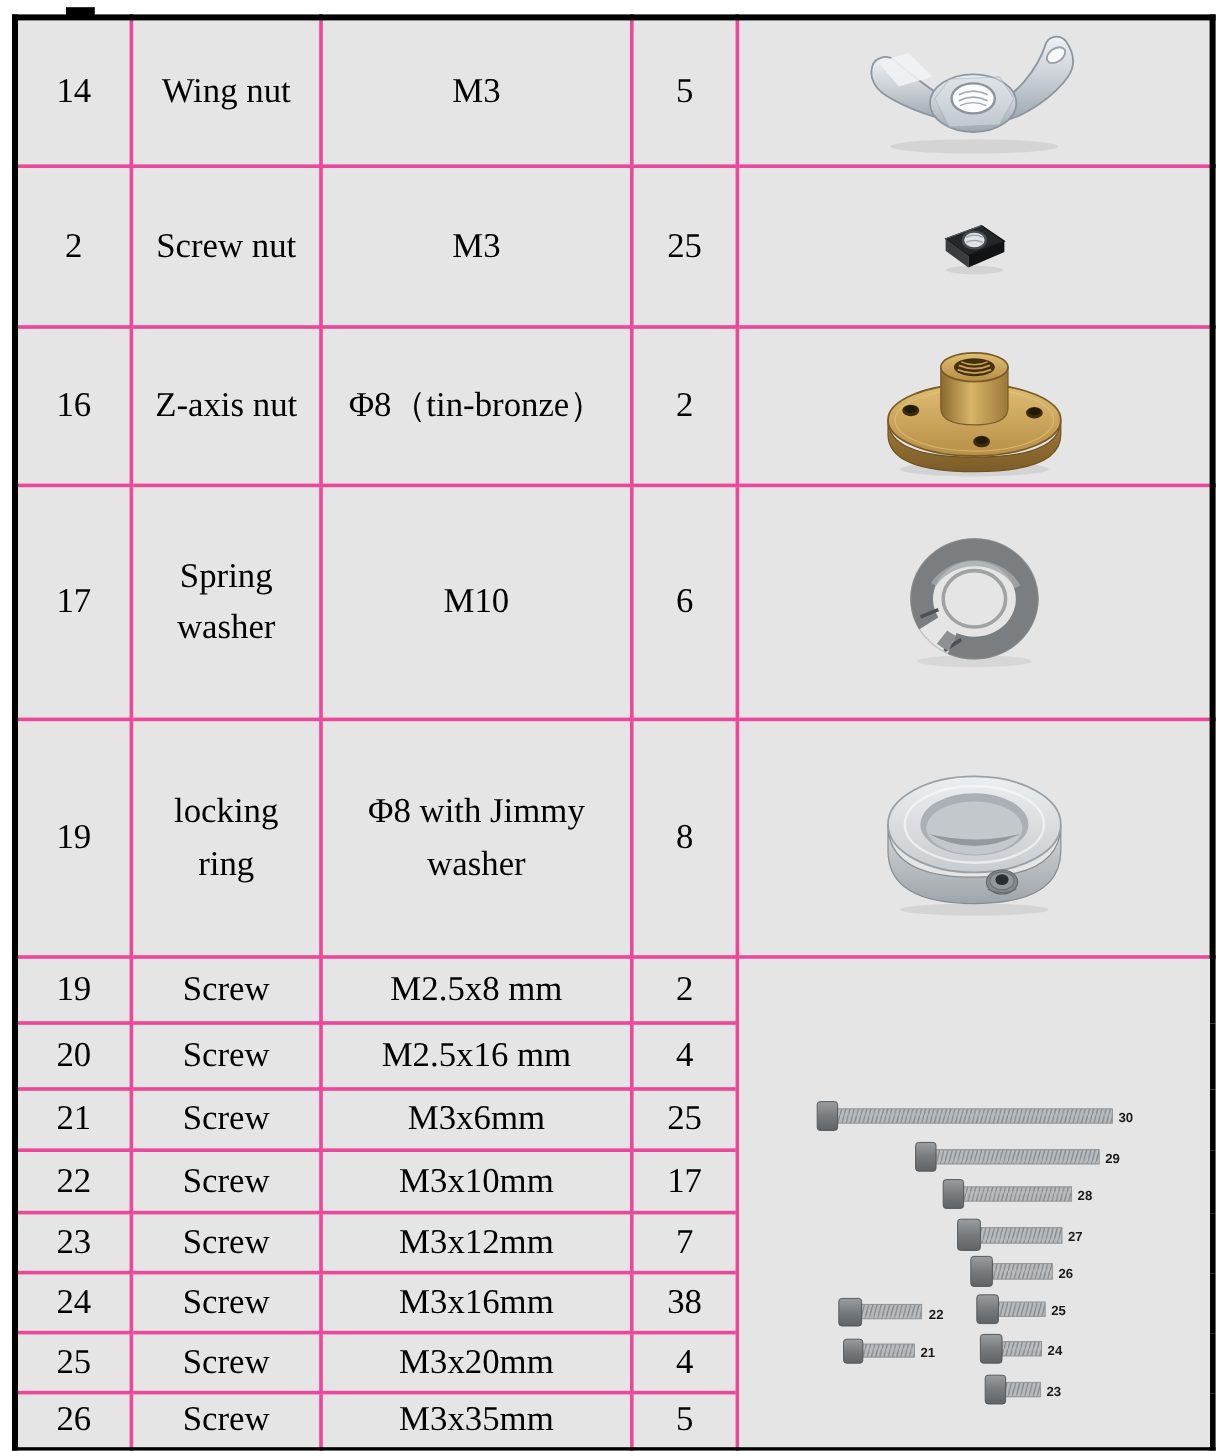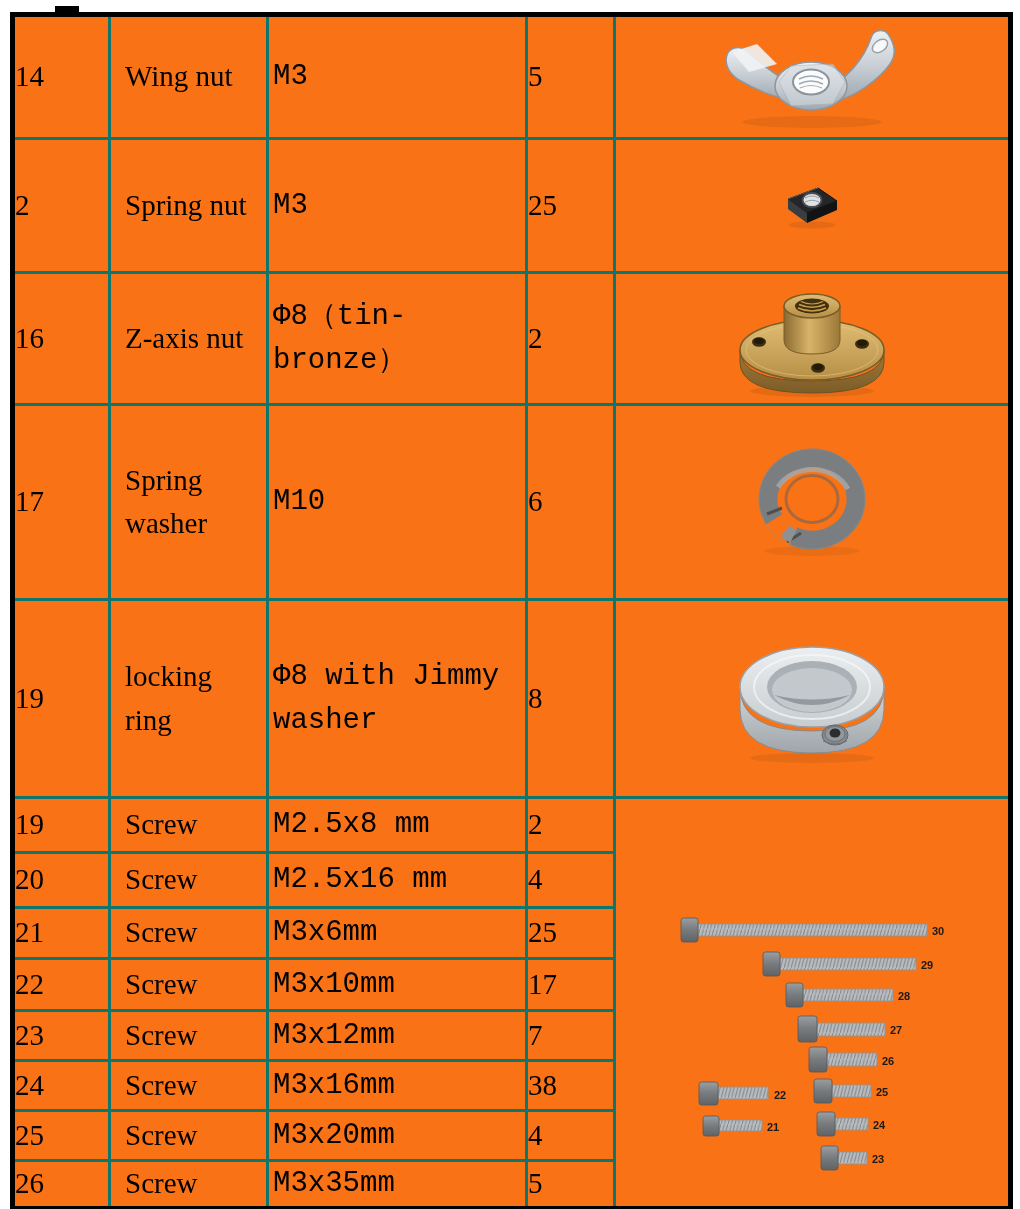--- a/index.html
+++ b/index.html
@@ -1,24 +1,24 @@
 <!DOCTYPE html>
 <html><head>
 <meta charset="utf-8">
 <style>
   html,body{margin:0;padding:0;background:#fff;}
   #screen{position:relative;width:1020px;height:1209px;background:#ffffff;overflow:hidden;
           font-family:"Liberation Serif", serif;color:#000;}
   .artifact{position:absolute;left:55px;top:6px;width:24px;height:9px;background:#000;}
   table.parts{position:absolute;left:10px;top:12px;width:998px;border-collapse:collapse;
               table-layout:fixed;border:5px solid #000;}
-  td{border:3px solid #0f766e;text-align:left;vertical-align:middle;padding:0;
-     font-size:29px;line-height:1.5;color:#000;background:#f97316;}
+  td{border:3px solid #ec4899;text-align:center;vertical-align:middle;padding:0;
+     font-size:29px;line-height:1.5;color:#000;background:#e5e5e5;}
   td.name{padding:0 14px;}
-  td.spec{padding:0 4px;font-family:Liberation Mono, monospace;}
+  td.spec{padding:0 4px;}
   td.imgcell{padding:0;}
   .imgwrap{display:flex;align-items:center;justify-content:center;width:100%;height:100%;}
   td.screwcell{position:relative;padding:0;font-weight:bold;}
   td.screwcell svg{position:absolute;left:0;top:0;}
   svg text{font-family:"Liberation Sans", sans-serif;}
 </style>
 </head>
 <body>
 
 <div id="screen">
@@ -60,21 +60,21 @@
           <path d="M112,57 Q124,51 136,57" stroke="#a2aab1" fill="none" stroke-width="1.5"></path>
           <path d="M112,62 Q124,56 136,62" stroke="#a2aab1" fill="none" stroke-width="1.5"></path>
           <path d="M113,66 Q124,61 135,66" stroke="#a2aab1" fill="none" stroke-width="1.2"></path>
         </svg>
         </div>
       </td>
     </tr>
 
     <tr style="height:134px">
       <td>2</td>
-      <td class="name">Spring nut</td>
+      <td class="name">Screw nut</td>
       <td class="spec">M3</td>
       <td>25</td>
       <td class="imgcell">
         <div class="imgwrap">
         <svg width="64" height="54" viewBox="0 0 64 54">
           <ellipse cx="32" cy="46" rx="24" ry="3.5" fill="#000" opacity="0.08"></ellipse>
           <path d="M8,20 L38,9 L57,22 L27,34 Z" fill="#242628" stroke="#0d0e0f" stroke-width="1"></path>
           <path d="M8,20 L27,34 L27,44 L8,30 Z" fill="#3a3d40"></path>
           <path d="M27,34 L57,22 L57,31 L27,44 Z" fill="#121314"></path>
           <path d="M8,20 L38,9" stroke="#5a5e62" stroke-width="1" fill="none"></path>

